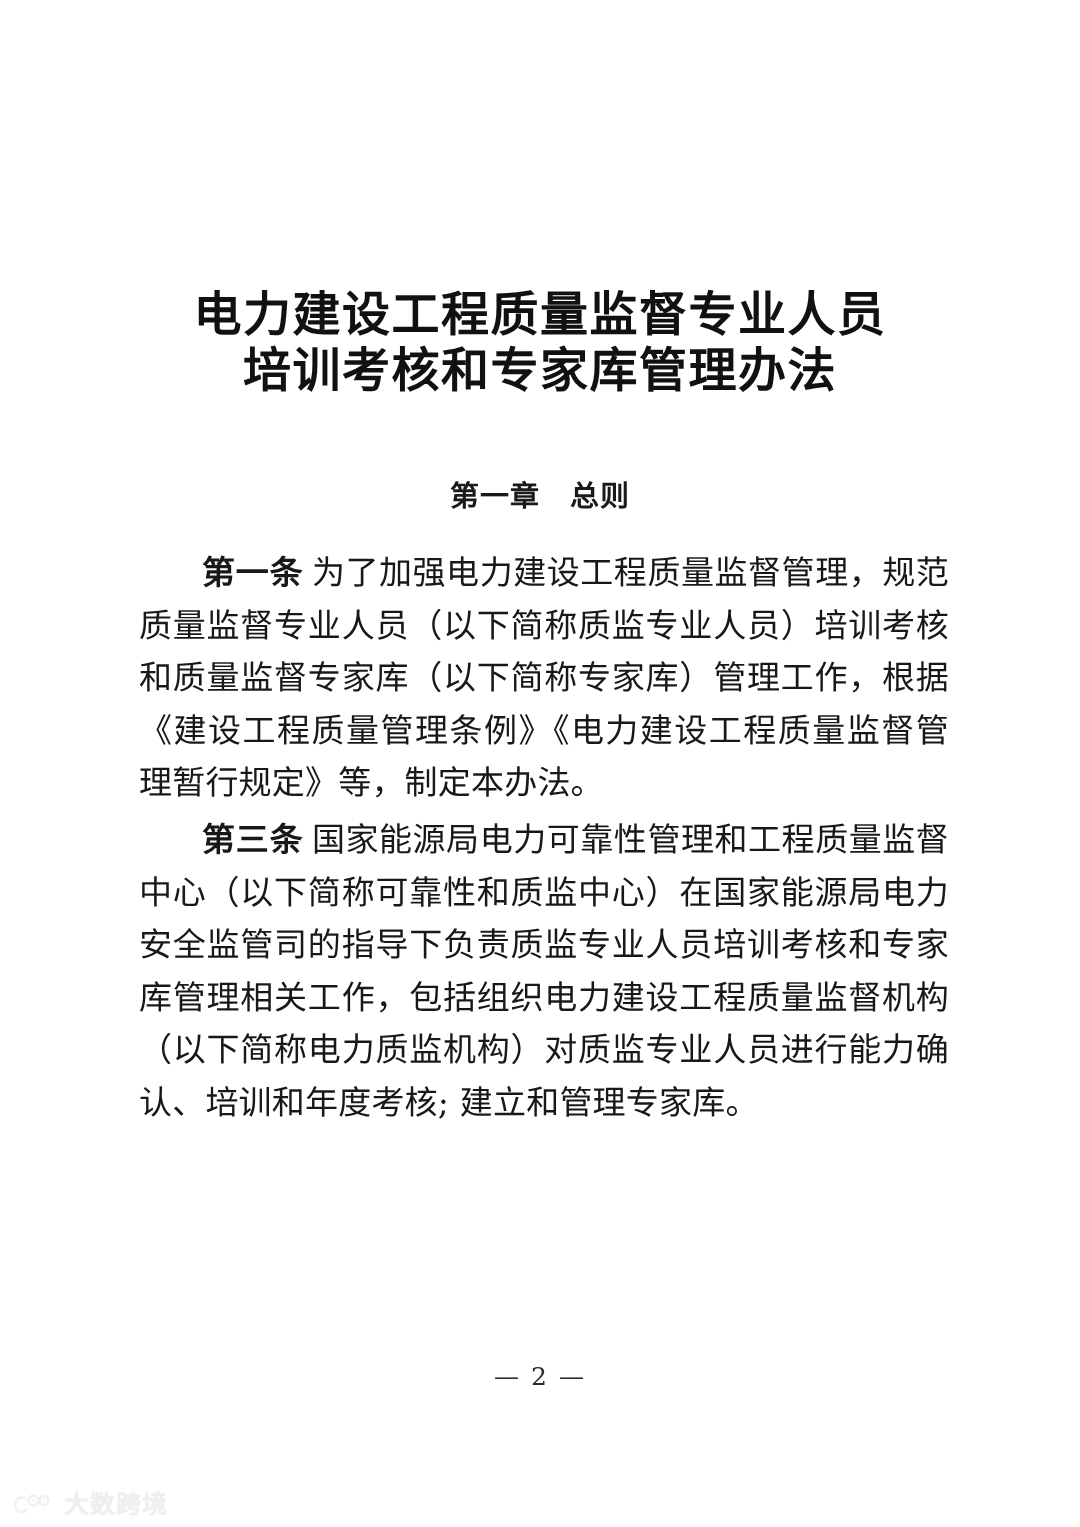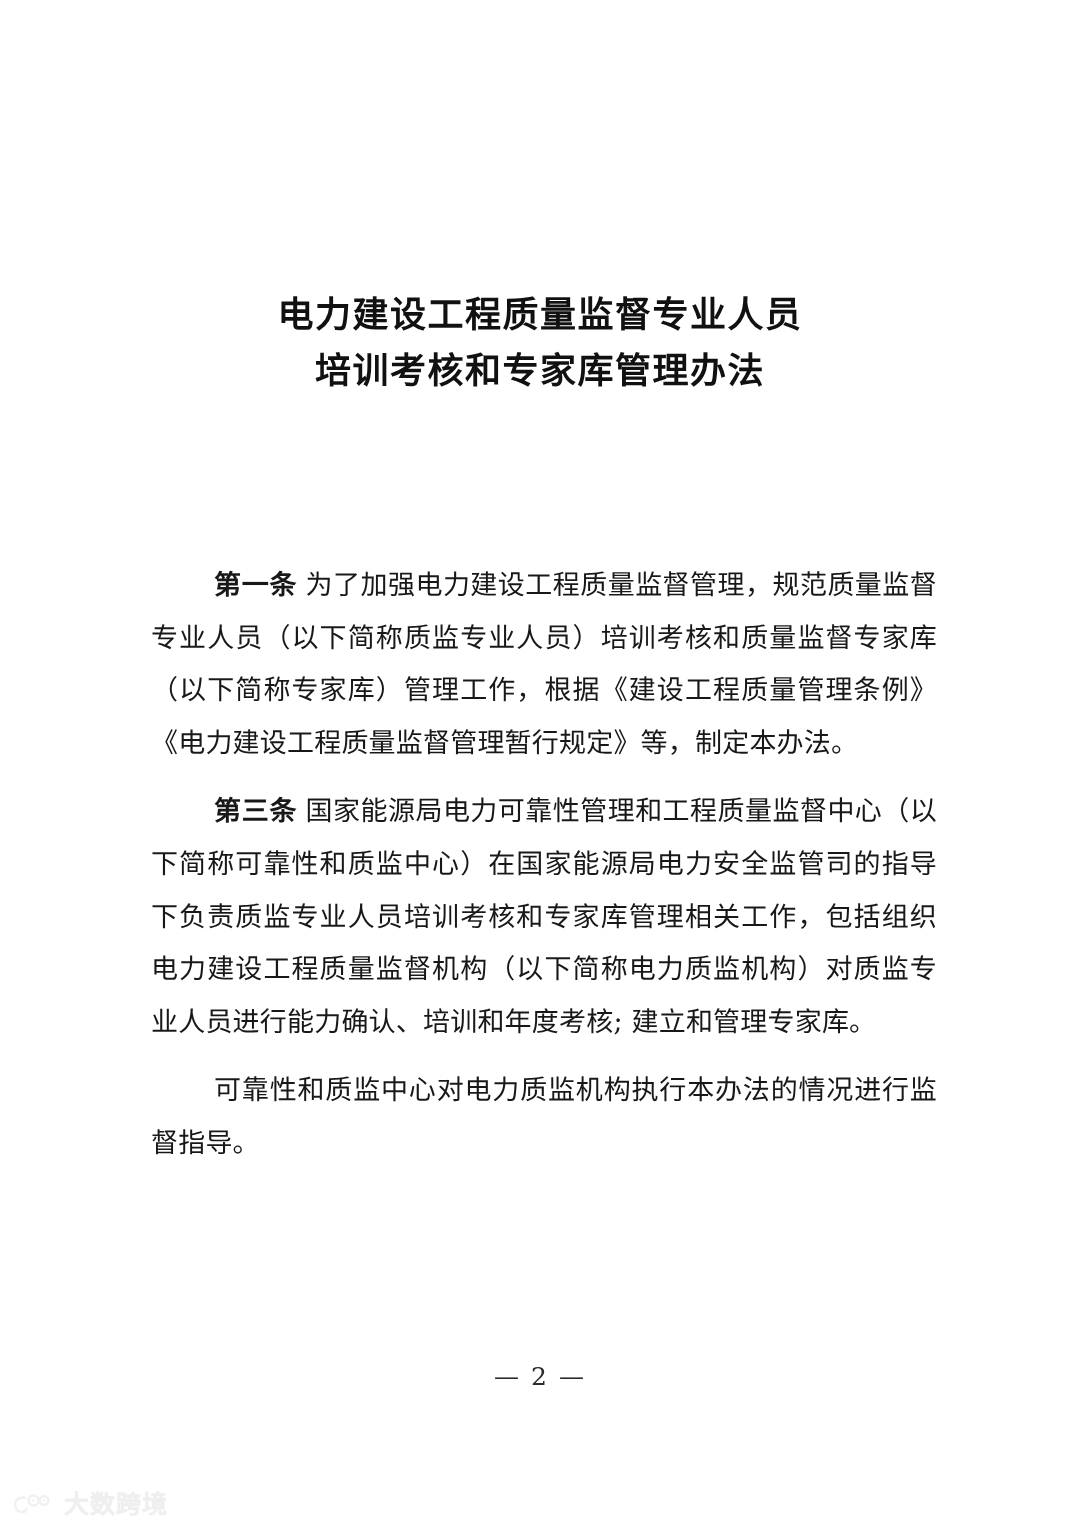--- a/index.html
+++ b/index.html
@@ -22,21 +22,21 @@
   
   .doc-title {
     position: absolute;
     left: 0;
     right: 0;
     top: 286px;
     text-align: center;
   }
   .doc-title .title-line {
     display: block;
-    font-size: 36px;
+    font-size: 48px;
     font-weight: bold;
     letter-spacing: 1.5px;
     line-height: 56px;
     color: #111111;
     white-space: nowrap;
   }
 
   
   .chapter-heading {
     position: absolute;
@@ -56,22 +56,22 @@
   }
 
   
   .body-text {
     position: absolute;
     left: 135px;
     top: 543px;
     width: 818px;
   }
   .para {
-    margin: 16px;
-    font-size: 27px;
+    margin: 4px;
+    font-size: 33px;
     line-height: 52.6px;
     letter-spacing: 0.2px;
     text-align: justify;
     text-justify: inter-ideograph;
     color: #181818;
   }
   .para.indent {
     text-indent: 63px;
   }
   .art-label {
@@ -124,29 +124,31 @@
 </head>
 <body>
 
 <div class="page">
 
   <div class="doc-title">
     <span class="title-line">电力建设工程质量监督专业人员</span>
     <span class="title-line">培训考核和专家库管理办法</span>
   </div>
 
+  <div class="chapter-heading">
+    <span>第一章</span><span class="gap"></span><span>总则</span>
+  </div>
 
   <div class="body-text">
 
     <p class="para indent"><span class="art-label">第一条</span><span class="art-sep"></span><span>为了加强电力建设工程质量监督管理，规范质量监督专业人员（以下简称质监专业人员）培训考核和质量监督专家库（以下简称专家库）管理工作，根据《建设工程质量管理条例》《电力建设工程质量监督管理暂行规定》等，制定本办法。</span></p>
 
 
     <p class="para indent"><span class="art-label">第三条</span><span class="art-sep"></span><span>国家能源局电力可靠性管理和工程质量监督中心（以下简称可靠性和质监中心）在国家能源局电力安全监管司的指导下负责质监专业人员培训考核和专家库管理相关工作，包括组织电力建设工程质量监督机构（以下简称电力质监机构）对质监专业人员进行能力确认、培训和年度考核; 建立和管理专家库。</span></p>
 
-    <p class="para indent"><span>可靠性和质监中心对电力质监机构执行本办法的情况进行监督指导。</span></p>
 
 
   </div>
 
   <div class="page-number">— 2 —</div>
 
   <div class="watermark">
     <svg class="wm-logo" viewBox="0 0 44 30" aria-hidden="true">
       <g fill="none" stroke="#e6e6e6" stroke-width="2.6">
         <path d="M14 9 C6 7, 2 12, 3.5 18 C5 24, 13 25, 15 19"></path>

